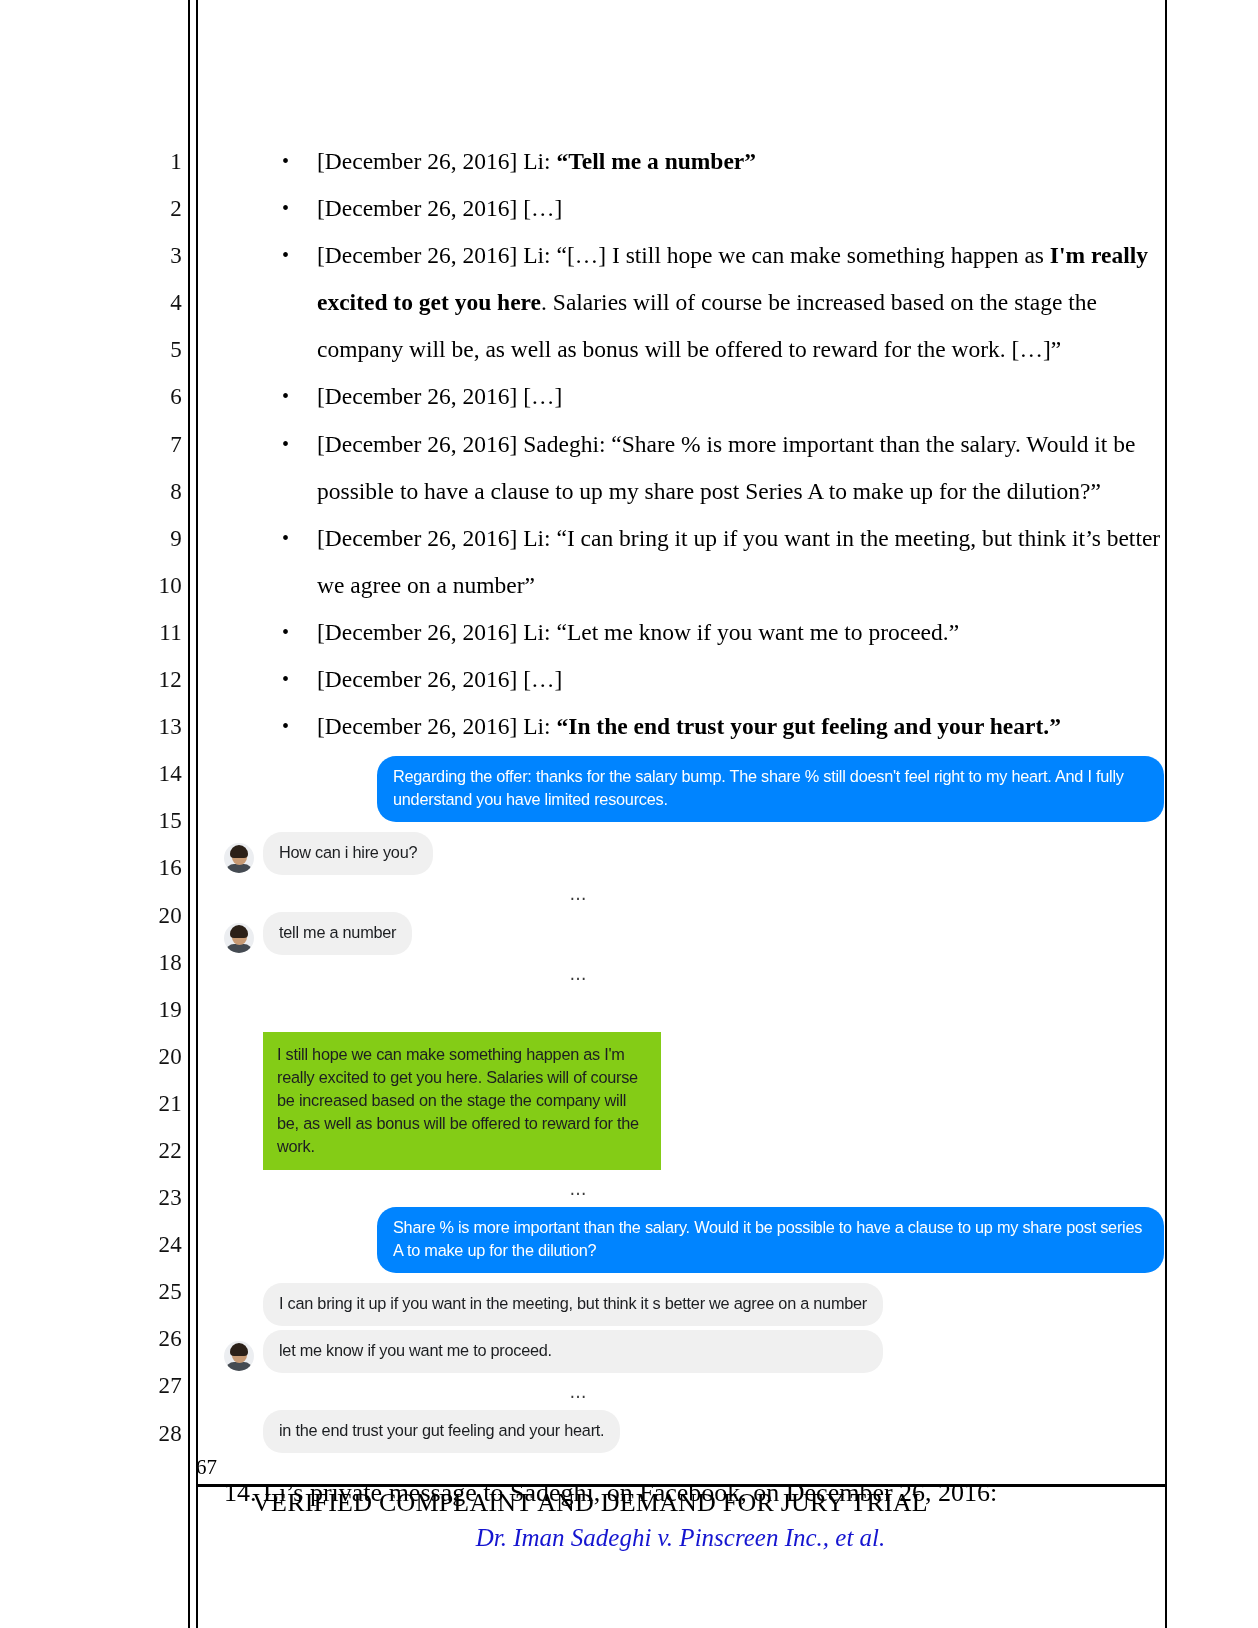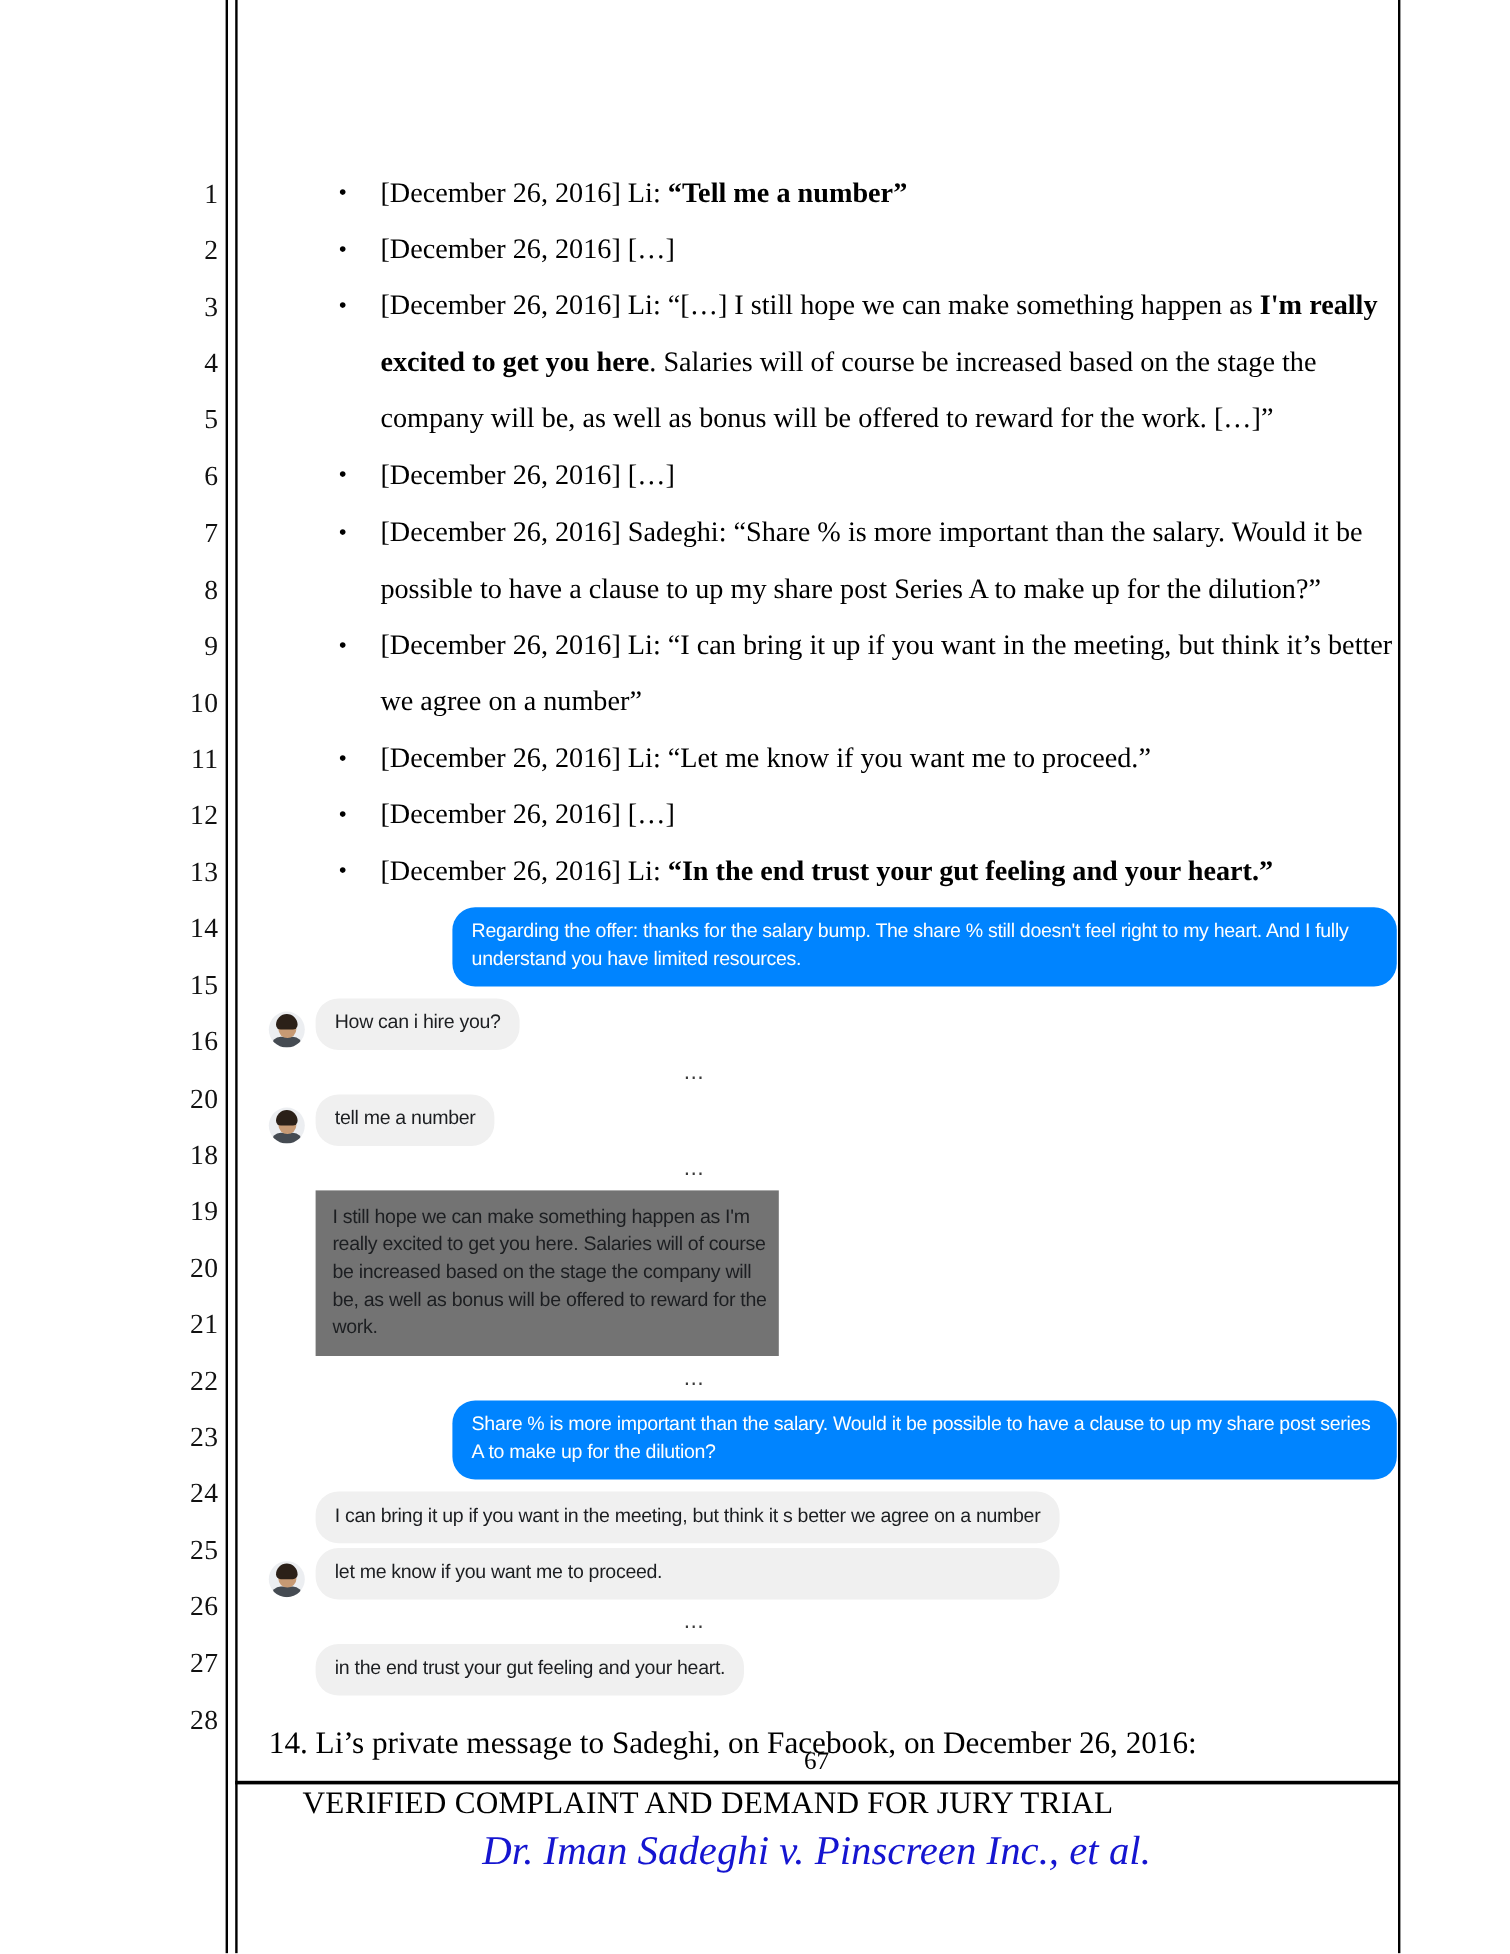--- a/index.html
+++ b/index.html
@@ -140,23 +140,24 @@
   .bubble.in {
     background: #f0f0f0;
     color: #1c1e21;
   }
   .bubble.out {
     background: #0084ff;
     color: #ffffff;
   }
   .bubble.square {
     border-radius: 0;
-    background: #737373;
+    background: #84cc16;
     max-width: 370px;
-    padding: 11px 2px 12px 14px;
+    padding: 11px 14px 12px 14px;
+    margin-top: 40px;
   }
   .bubble.wide { max-width: 755px; }
 
   .ellipsis {
     text-align: center;
     color: #3a3a3a;
     font-family: "DejaVu Sans", "Liberation Sans", sans-serif;
     font-size: 17px;
     letter-spacing: 2px;
     line-height: 18px;
@@ -172,21 +173,20 @@
     color: #000;
     margin-top: 16px;
   }
 
   
   .pagenum {
     position: absolute;
     left: 196px;
     right: 93px;
     top: 1455px;
-    text-align: center;
     font-size: 21px;
     color: #000;
   }
   .footer-rule {
     position: absolute;
     left: 196px;
     width: 969px;
     top: 1484px;
     border-top: 3px solid #000;
   }
@@ -199,21 +199,21 @@
     font-size: 26px;
     letter-spacing: 0.2px;
     color: #000;
   }
   .footer-sub {
     position: absolute;
     left: 196px;
     width: 969px;
     top: 1524px;
     text-align: center;
-    font-size: 34px;
+    font-size: 25px;
     font-style: italic;
     color: #1515d0;
   }
 </style>
 </head>
 <body>
 
 <div class="page">
 
   <div class="rule rule-outer"></div>

